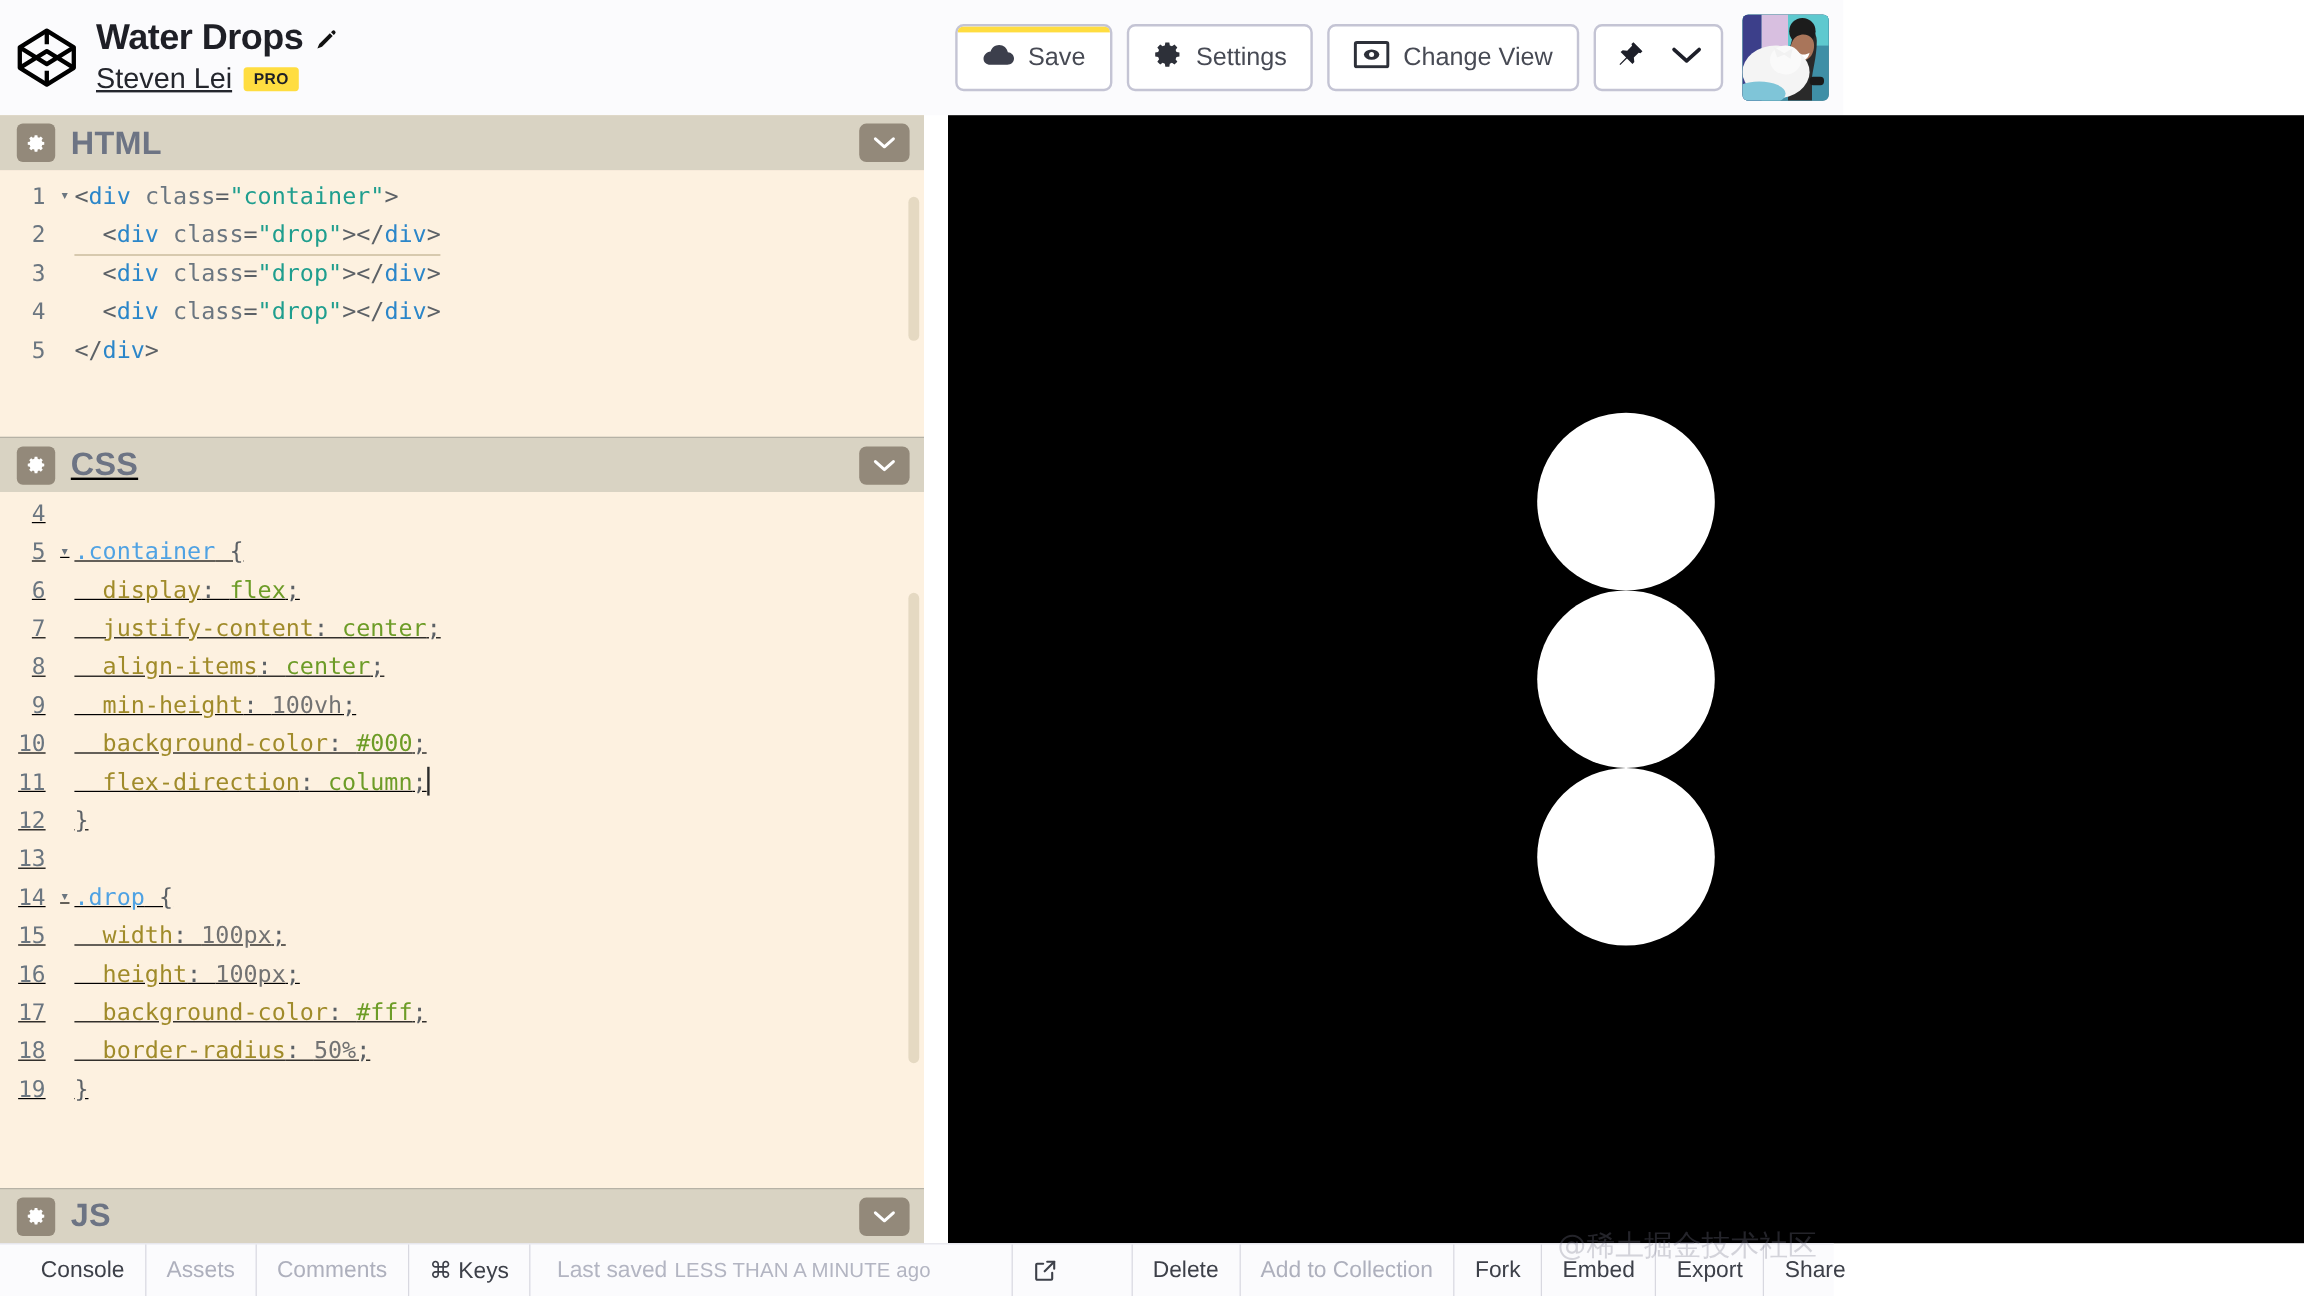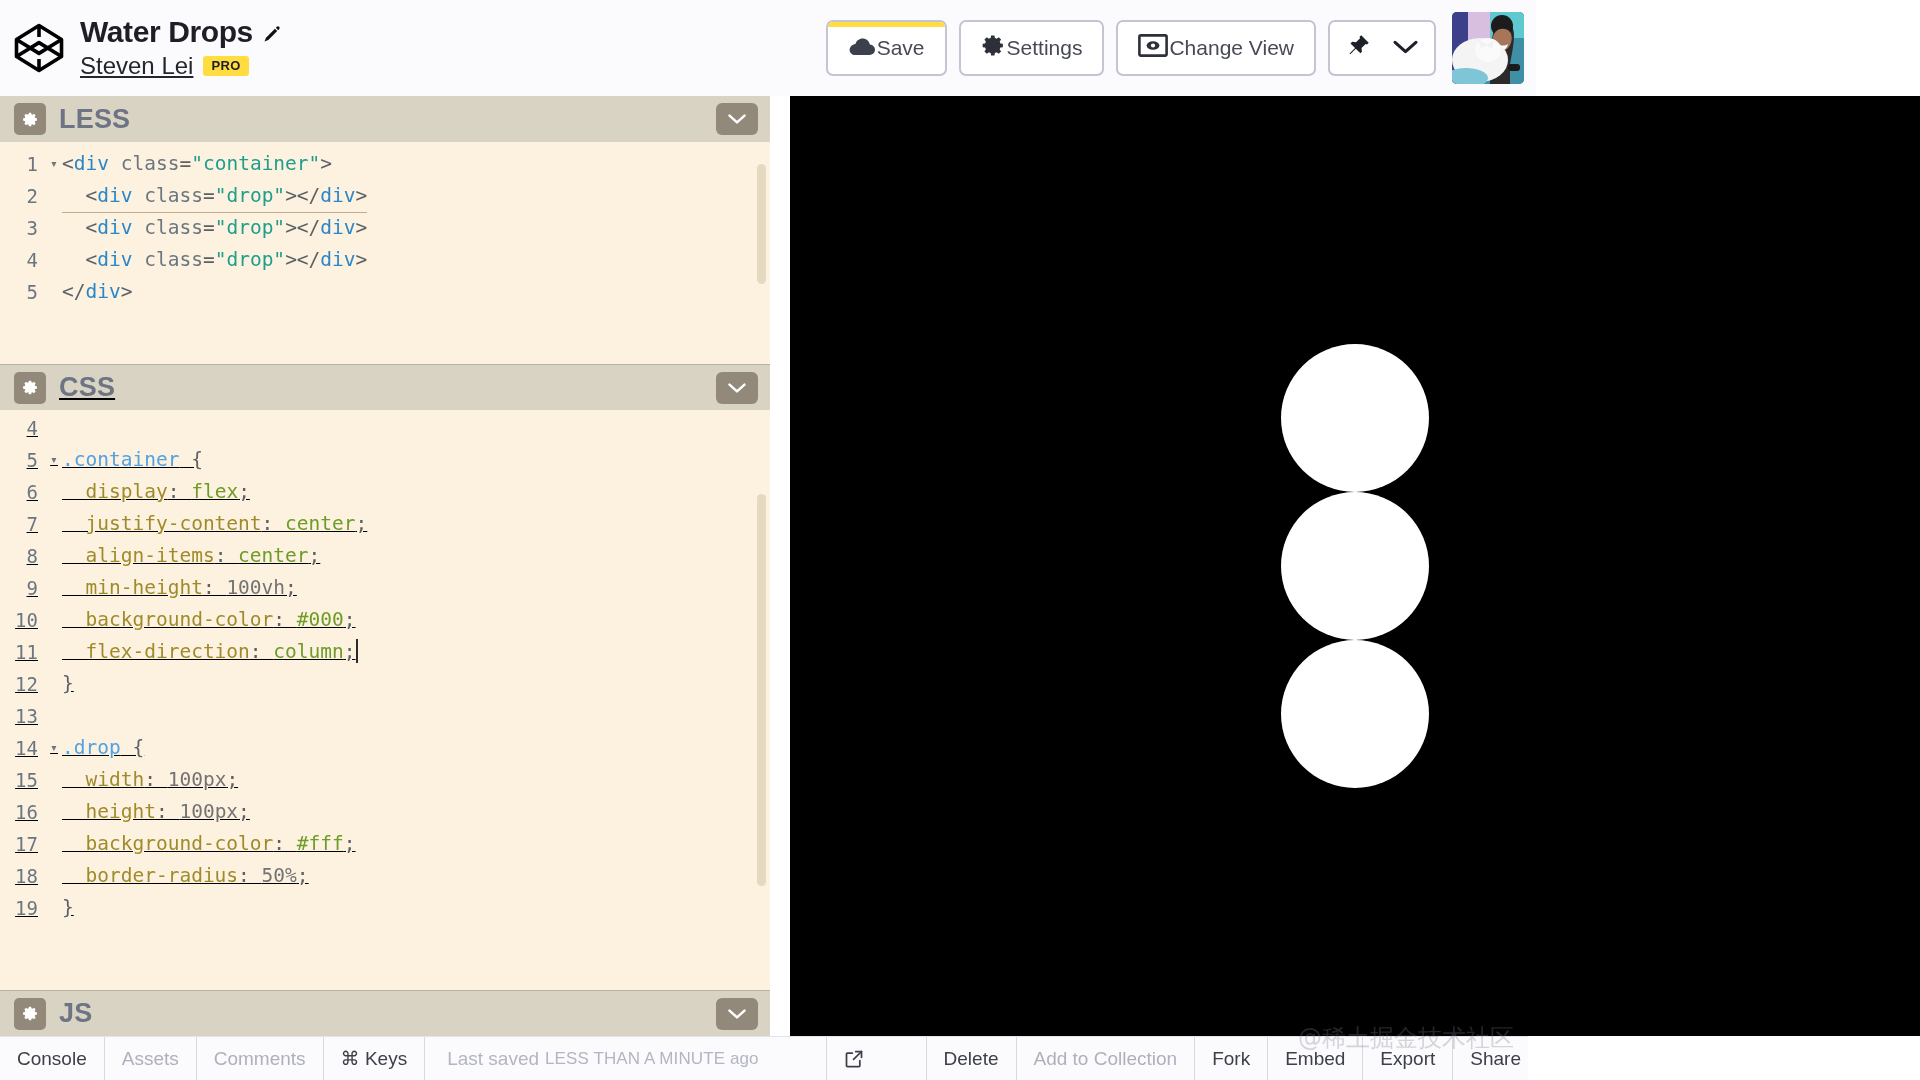--- a/index.html
+++ b/index.html
@@ -37,21 +37,21 @@
   .header-actions {
     margin-left: auto; display: flex; align-items: center;
     gap: 12px; padding-right: 12px;
   }
   .hbtn {
     position: relative;
     height: 56px; min-width: 112px;
     background: #fff;
     border: 2px solid #c4c4d4;
     border-radius: 7px;
-    display: flex; align-items: center; justify-content: center; gap: 1px;
+    display: flex; align-items: center; justify-content: center; gap: 11px;
     padding: 0 20px;
     font-size: 21px; color: #474a54;
     cursor: pointer;
     overflow: hidden;
   }
   .hbtn .lbl { white-space: nowrap; }
   .hbtn.save::before {
     content: ""; position: absolute; left: 0; top: 0;
     width: 100%; height: 5px; background: #ffdd40;
   }
@@ -165,20 +165,21 @@
   }
 
   
   .bottombar {
     position: absolute; left: 0; bottom: 0;
     width: 1528px; height: 44px;
     background: #fbfbfd;
     border-top: 1px solid #e3e3ea;
     display: flex; align-items: stretch;
     font-size: 19px;
+    padding-left: 17px;
   }
   .bbitem {
     display: flex; align-items: center;
     padding: 0 17px;
     color: #3d4049;
     border-right: 1px solid #d8d8e0;
     cursor: pointer; white-space: nowrap;
   }
   .bbitem.muted { color: #aeb0bd; }
   .bb-right { margin-left: auto; display: flex; align-items: stretch; gap: 45px; }
@@ -292,21 +293,21 @@
 <div class="editor-col">
 
   <div class="panel" style="height:268px;">
     <div class="panel-head first">
       <span class="gear-box">
         <svg width="17" height="17" viewBox="0 0 24 24" fill="#fff">
           <path d="M12 8.8a3.2 3.2 0 1 0 0 6.4 3.2 3.2 0 0 0 0-6.4zm0 4.9a1.7 1.7 0 1 1 0-3.4 1.7 1.7 0 0 1 0 3.4z"></path>
           <path d="M21 13.6v-3.2l-2.4-.4a7 7 0 0 0-.7-1.7l1.4-2-2.3-2.3-2 1.4a7 7 0 0 0-1.7-.7L12.9 2.3H9.7l-.4 2.4a7 7 0 0 0-1.7.7l-2-1.4-2.3 2.3 1.4 2a7 7 0 0 0-.7 1.7l-2.4.4v3.2l2.4.4c.16.6.4 1.17.7 1.7l-1.4 2 2.3 2.3 2-1.4c.53.3 1.1.54 1.7.7l.4 2.4h3.2l.4-2.4c.6-.16 1.17-.4 1.7-.7l2 1.4 2.3-2.3-1.4-2c.3-.53.54-1.1.7-1.7z"></path>
         </svg>
       </span>
-      <span class="panel-title">LESS</span>
+      <span class="panel-title">HTML</span>
       <span class="chev-box">
         <svg width="20" height="12" viewBox="0 0 24 14" fill="none" stroke="#fff" stroke-width="3" stroke-linecap="round" stroke-linejoin="round">
           <path d="M3 3 12 11 21 3"></path>
         </svg>
       </span>
     </div>
     <div class="panel-body">
       <div class="code" id="code-html" style="padding-top:6px;"><div class="code-line"><span class="ln">1</span><span class="fold">▾</span><span class="ctext"><span><span class="t-punct">&lt;</span><span class="t-tag">div</span><span class="t-punct"> </span><span class="t-attr">class</span><span class="t-punct">=</span><span class="t-str">"container"</span><span class="t-punct">&gt;</span></span></span></div><div class="code-line"><span class="ln">2</span><span class="fold"></span><span class="ctext"><span class="active-underline"><span class="t-punct">  &lt;</span><span class="t-tag">div</span><span class="t-punct"> </span><span class="t-attr">class</span><span class="t-punct">=</span><span class="t-str">"drop"</span><span class="t-punct">&gt;&lt;/</span><span class="t-tag">div</span><span class="t-punct">&gt;</span></span></span></div><div class="code-line"><span class="ln">3</span><span class="fold"></span><span class="ctext"><span><span class="t-punct">  &lt;</span><span class="t-tag">div</span><span class="t-punct"> </span><span class="t-attr">class</span><span class="t-punct">=</span><span class="t-str">"drop"</span><span class="t-punct">&gt;&lt;/</span><span class="t-tag">div</span><span class="t-punct">&gt;</span></span></span></div><div class="code-line"><span class="ln">4</span><span class="fold"></span><span class="ctext"><span><span class="t-punct">  &lt;</span><span class="t-tag">div</span><span class="t-punct"> </span><span class="t-attr">class</span><span class="t-punct">=</span><span class="t-str">"drop"</span><span class="t-punct">&gt;&lt;/</span><span class="t-tag">div</span><span class="t-punct">&gt;</span></span></span></div><div class="code-line"><span class="ln">5</span><span class="fold"></span><span class="ctext"><span><span class="t-punct">&lt;/</span><span class="t-tag">div</span><span class="t-punct">&gt;</span></span></span></div></div>
       <div class="scroll-track" style="top:22px;height:120px;"></div>
     </div>

